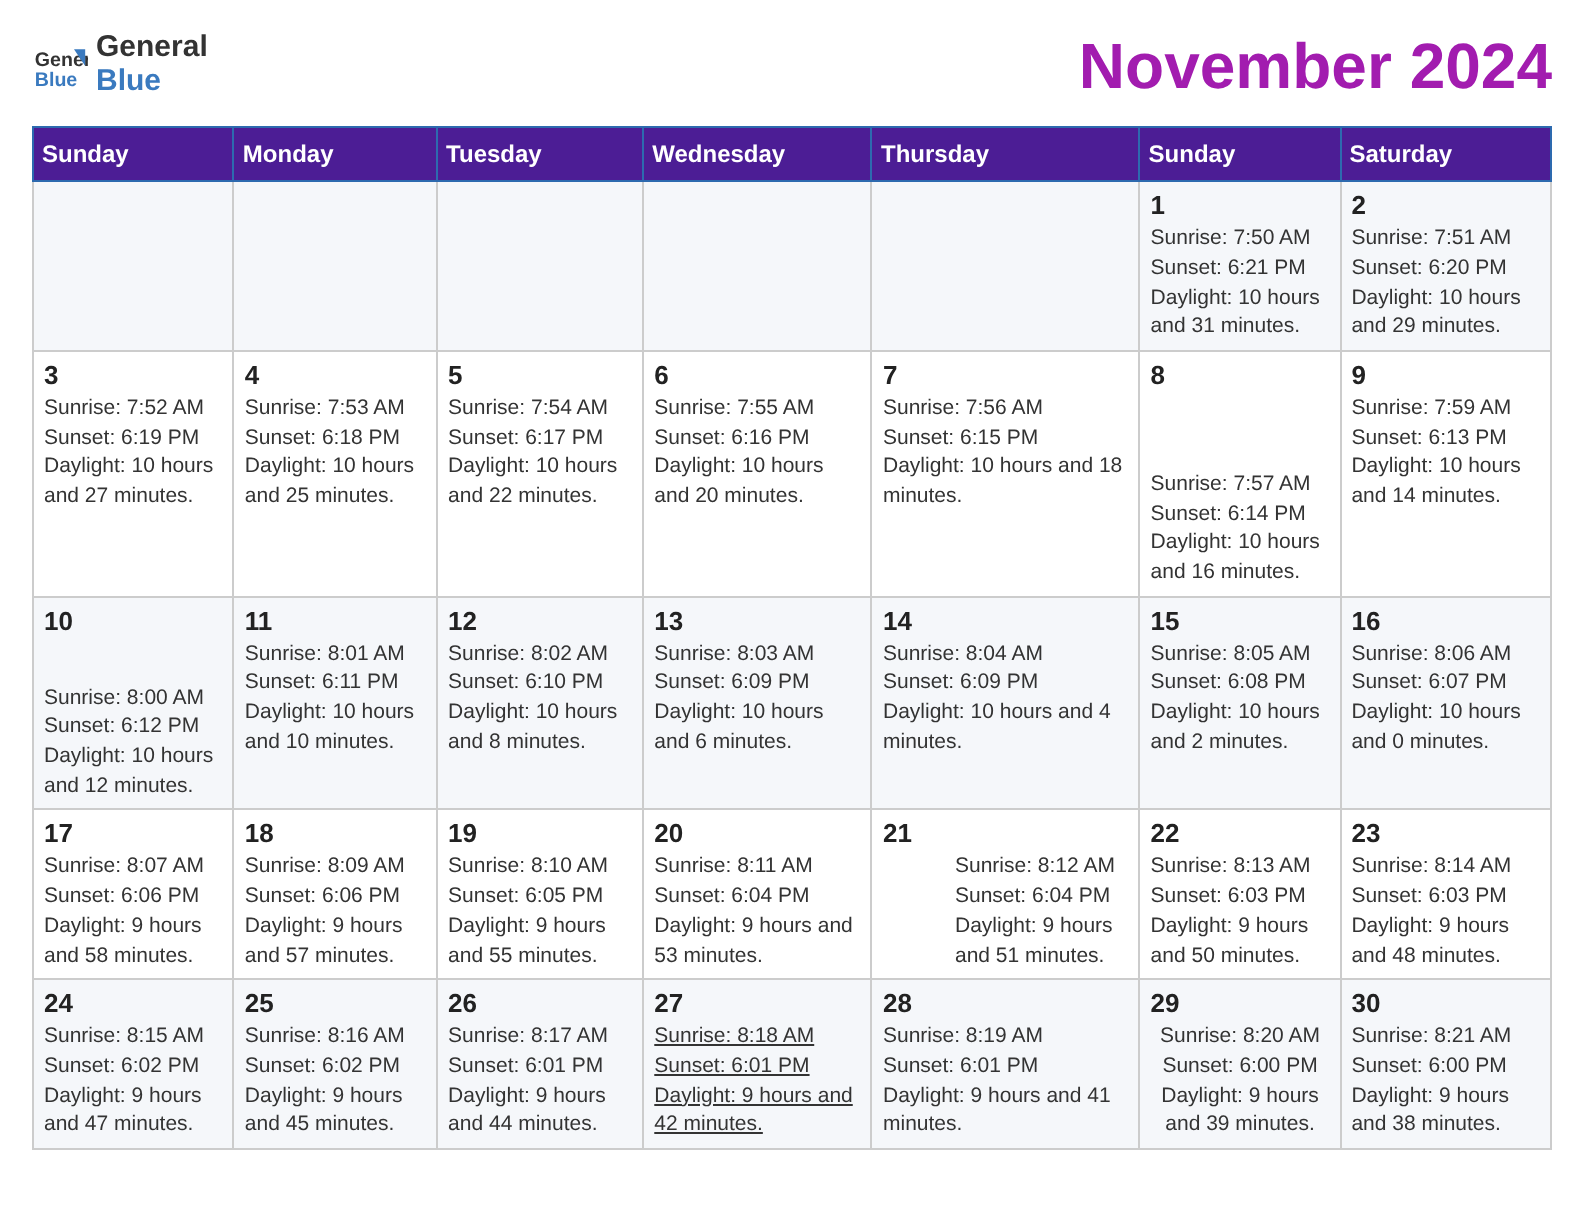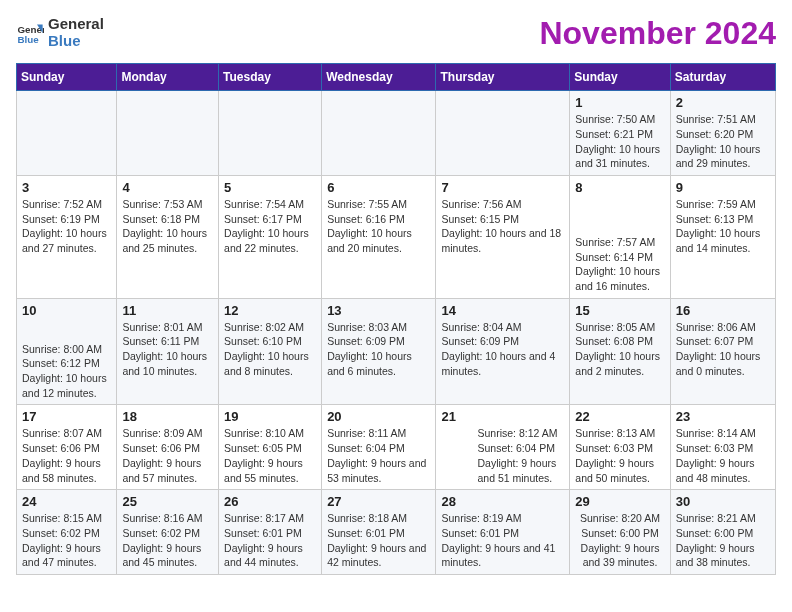--- a/index.html
+++ b/index.html
@@ -287,21 +287,21 @@
 Daylight: 9 hours and 45 minutes.</div>
         </td>
         <td>
           <span class="day-number">26</span>
           <div class="day-info" style="white-space: pre-line;">Sunrise: 8:17 AM
 Sunset: 6:01 PM
 Daylight: 9 hours and 44 minutes.</div>
         </td>
         <td>
           <span class="day-number">27</span>
-          <div class="day-info" style="white-space: pre-line;">Sunrise: 8:18 AM
+          <div class="day-info" style="white-space: pre-line; text-decoration: underline;">Sunrise: 8:18 AM
 Sunset: 6:01 PM
 Daylight: 9 hours and 42 minutes.</div>
         </td>
         <td>
           <span class="day-number">28</span>
           <div class="day-info" style="white-space: pre-line;">Sunrise: 8:19 AM
 Sunset: 6:01 PM
 Daylight: 9 hours and 41 minutes.</div>
         </td>
         <td>

